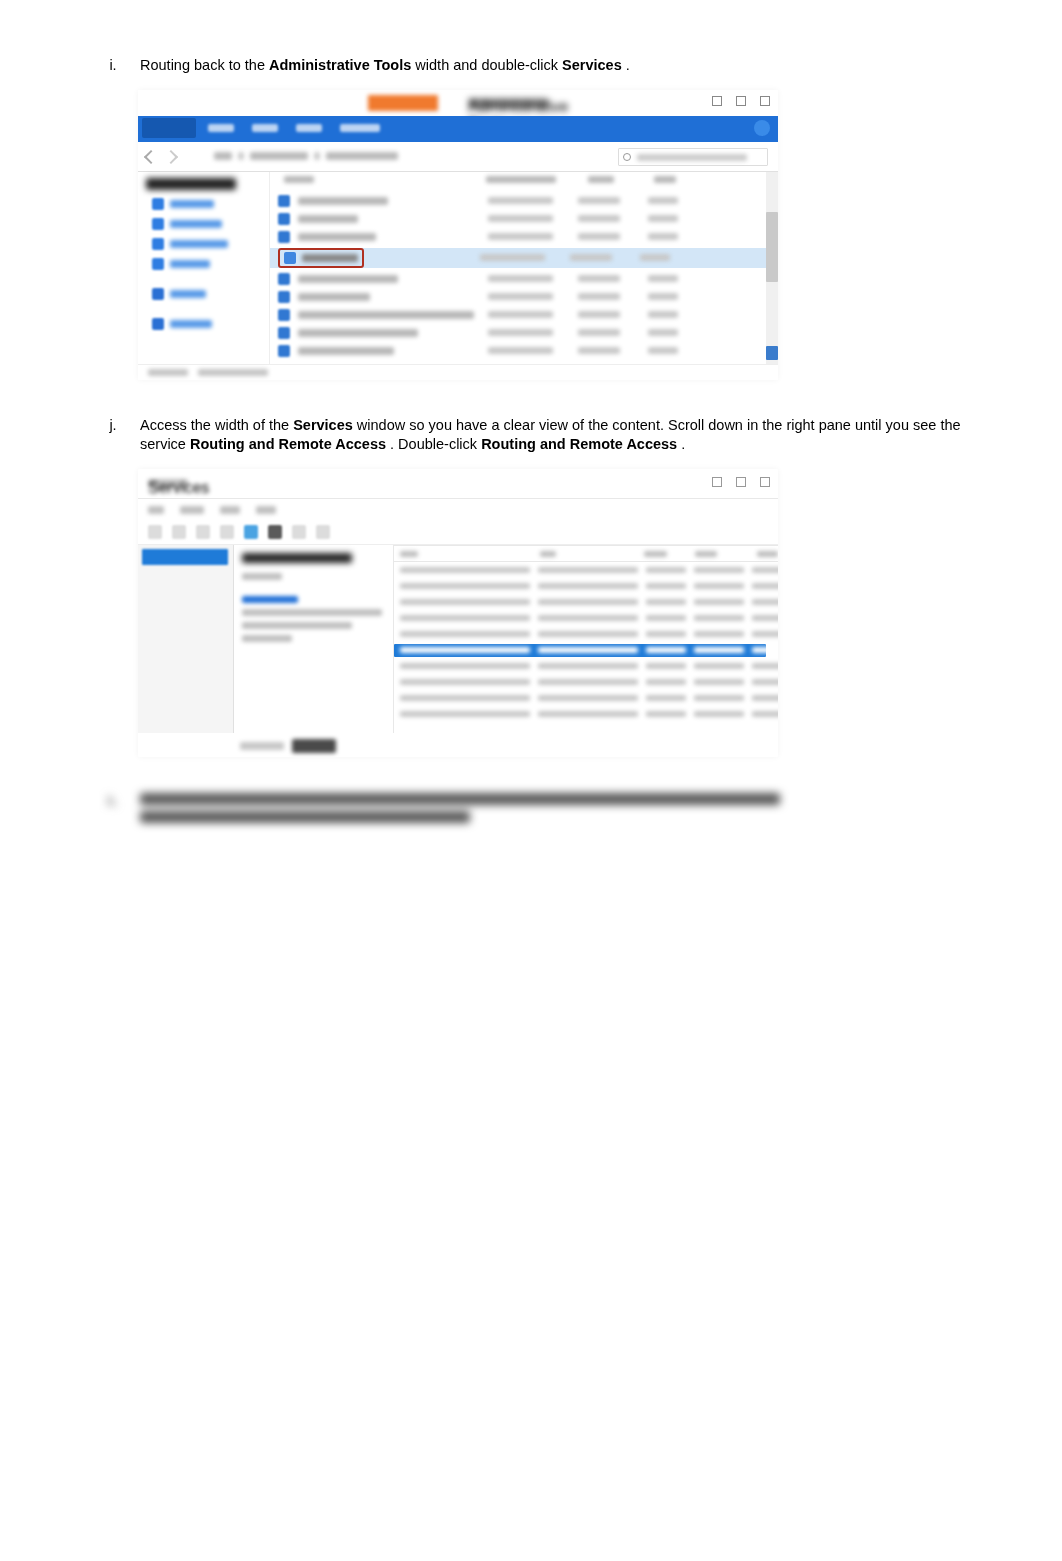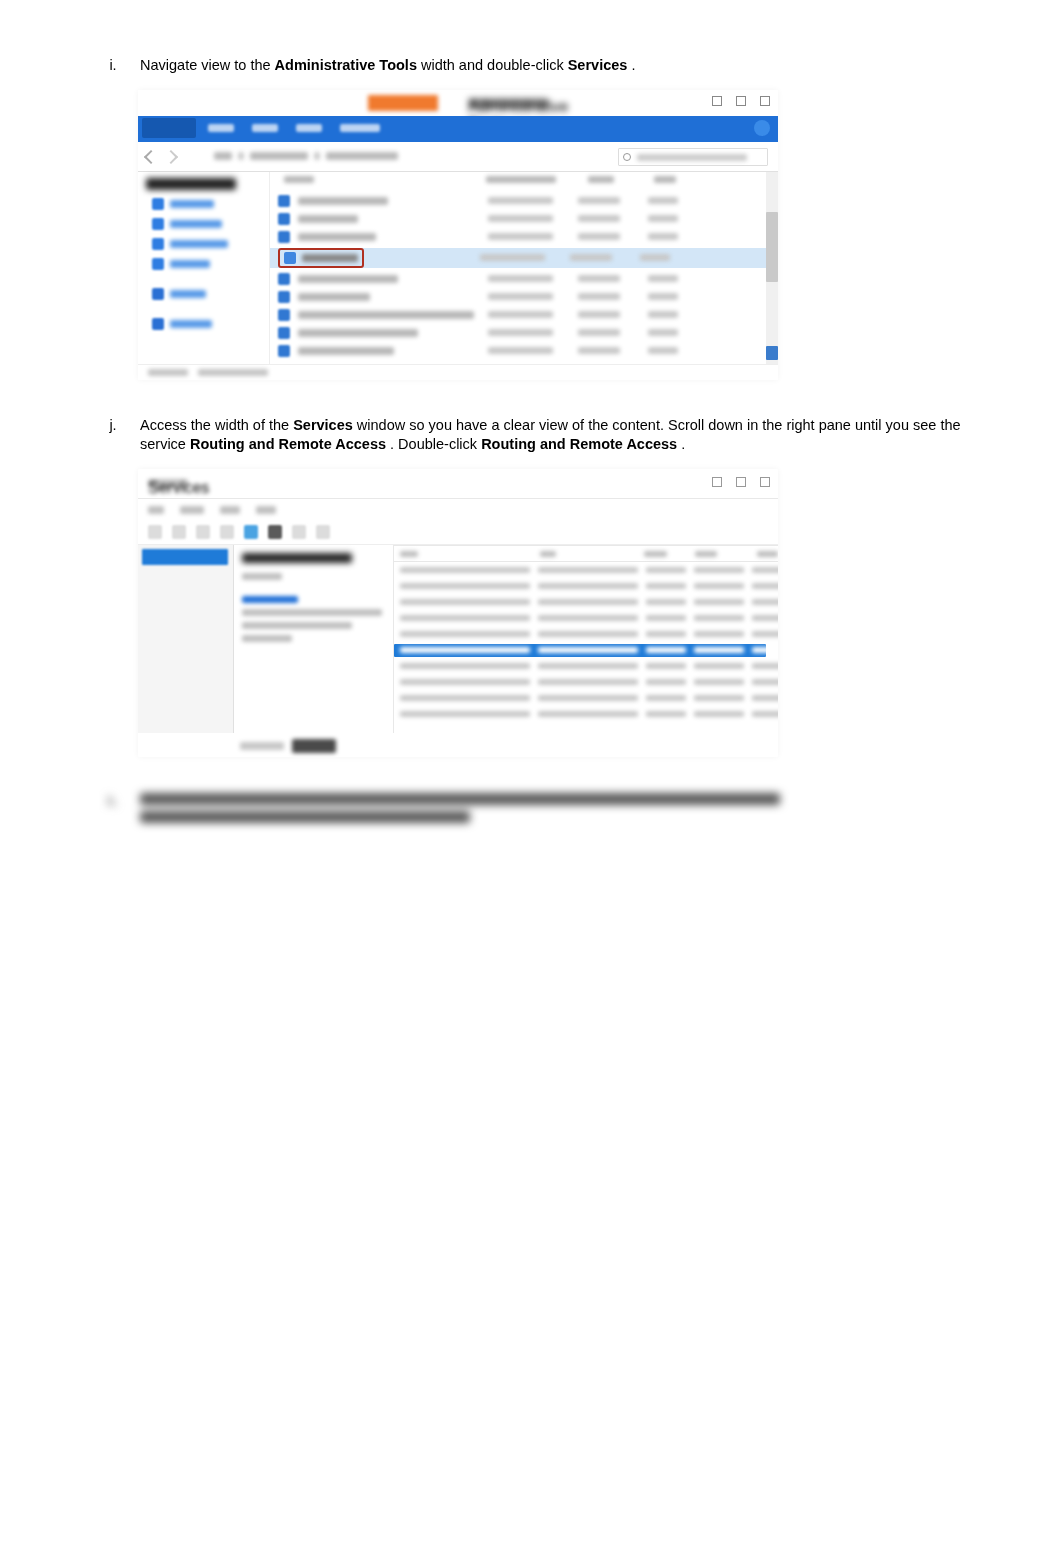--- a/index.html
+++ b/index.html
@@ -116,21 +116,21 @@
 </style>
 </head>
 <body>
 
 <div class="page">
 
 
   <div class="step">
     <div class="marker">i.</div>
     <div class="body">
-      <span>Navigate view to the </span>
+      <span>Routing back to the </span>
       <span class="b">Administrative Tools</span>
       <span> width and double-click </span>
       <span class="b">Services</span>
       <span>.</span>
     </div>
   </div>
 
   <div class="shot s1">
     <div class="titlebar">
       <div class="tab-active"></div>

